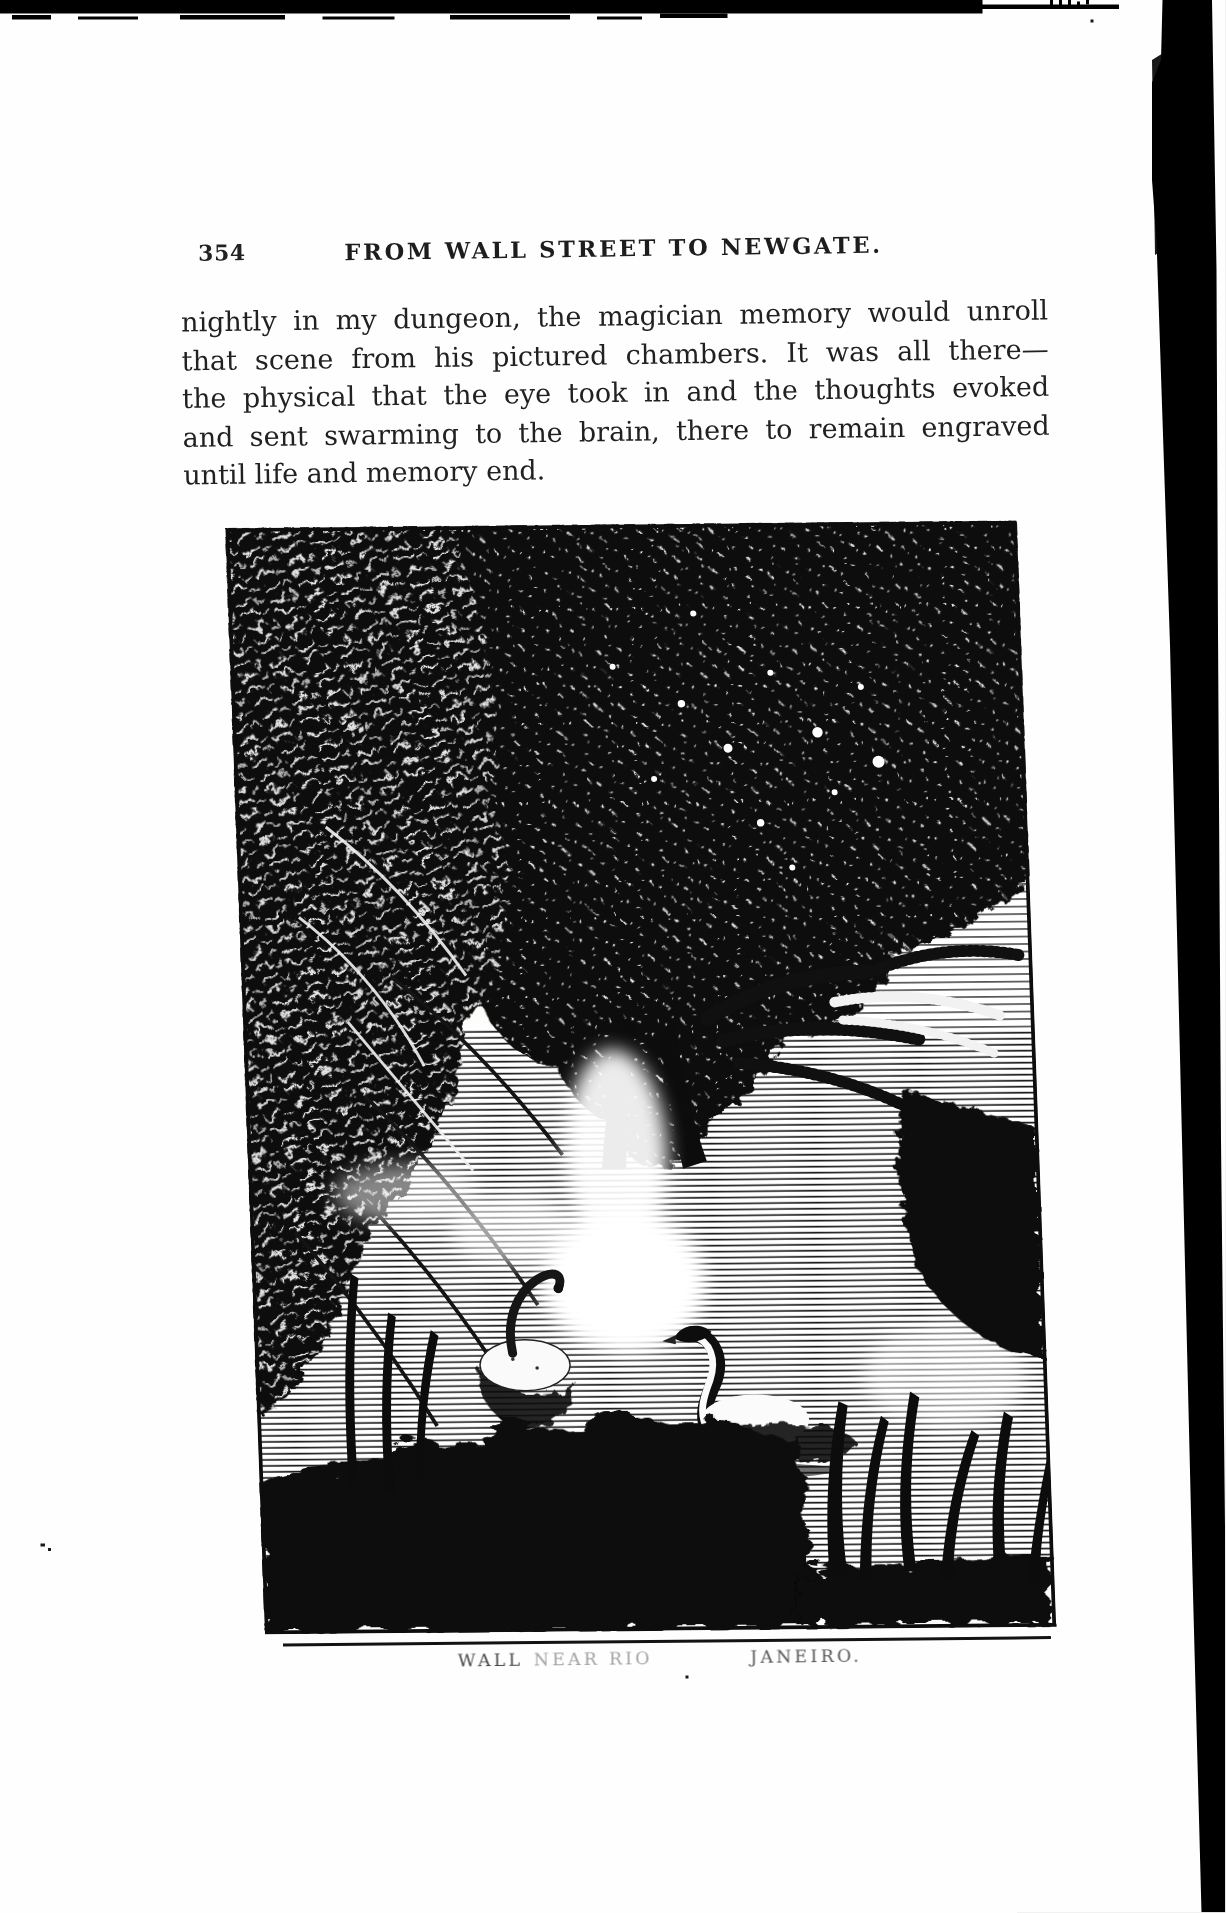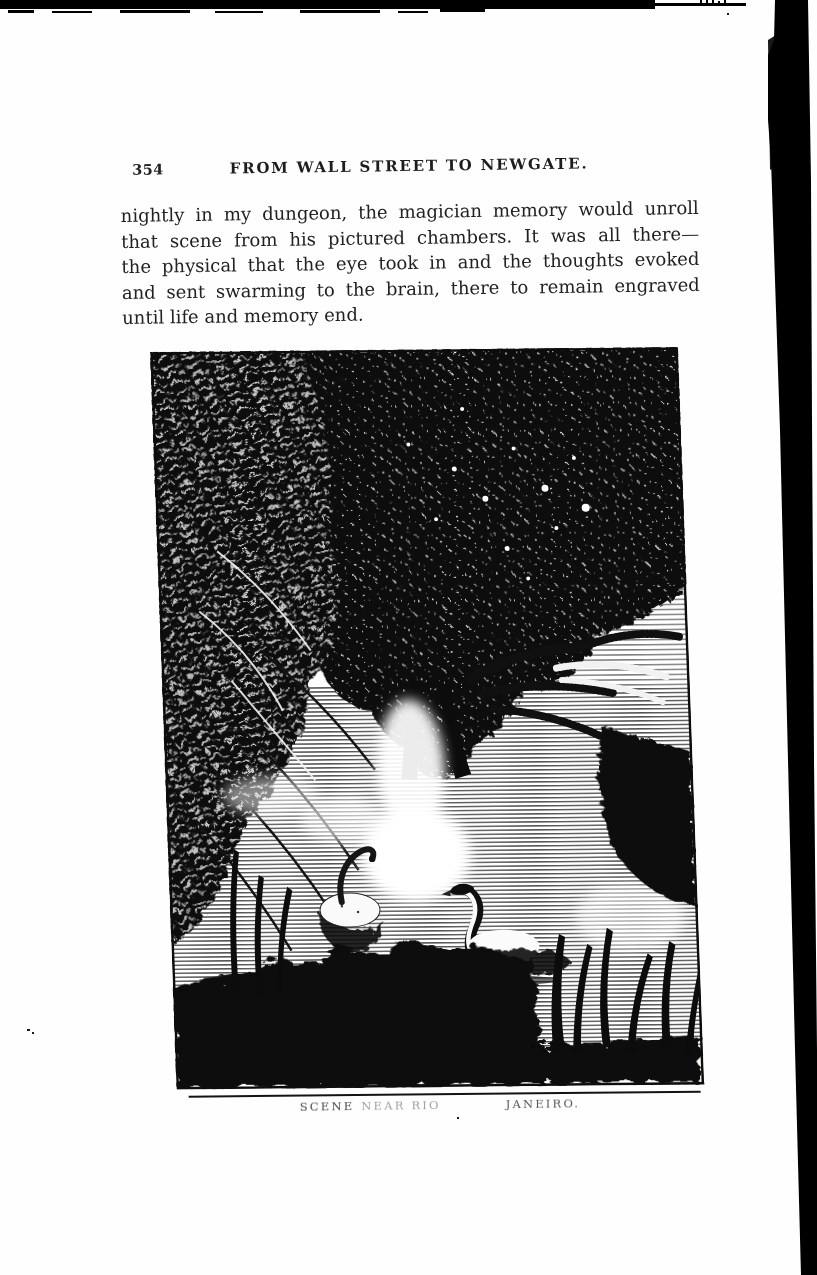--- a/index.html
+++ b/index.html
@@ -236,20 +236,20 @@
           <path d="M104,640 C106,600 110,566 118,536 L123,540 C116,568 110,604 110,640 Z"></path>
         </g>
       </g>
 
       <rect x="1.5" y="1.5" width="525" height="735" fill="none" stroke="#0d0d0d" stroke-width="2.5"></rect>
     </svg>
     <div class="underline2"></div>
   </figure>
 
   <div class="caption">
-    <span class="cap1">SCENE</span><span class="cap2">NEAR RIO</span><span class="cap3">JANEIRO.</span>
+    <span class="cap1">WALL</span><span class="cap2">NEAR RIO</span><span class="cap3">JANEIRO.</span>
   </div>
 
   <div class="speck" style="left:27px;top:1029px;width:3px;height:2px"></div>
   <div class="speck" style="left:32px;top:1032px;width:2px;height:2px"></div>
   <div class="speck" style="left:457px;top:1117px;width:2px;height:2px"></div>
 
 </div>
 
 </body></html>

